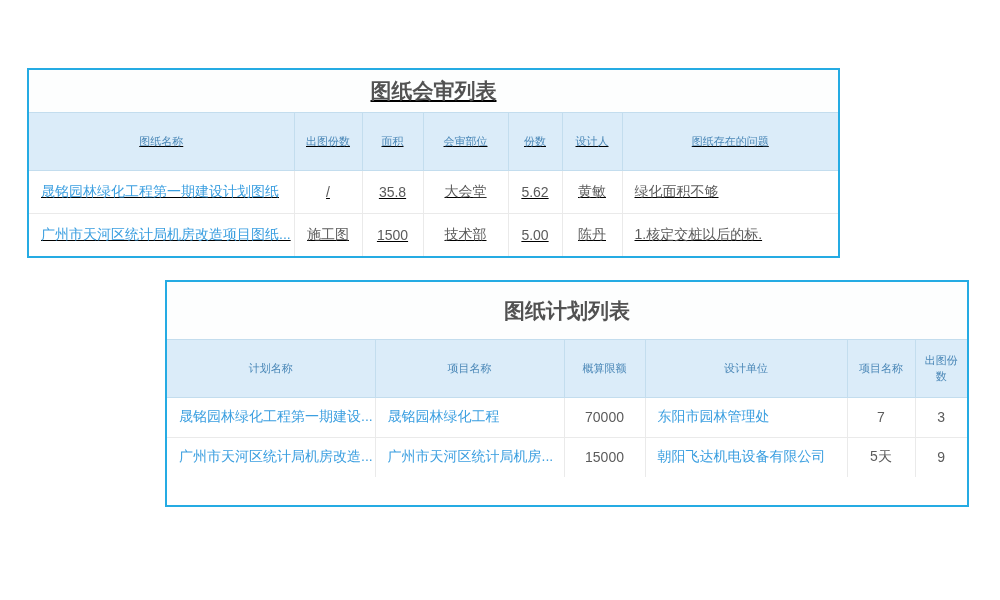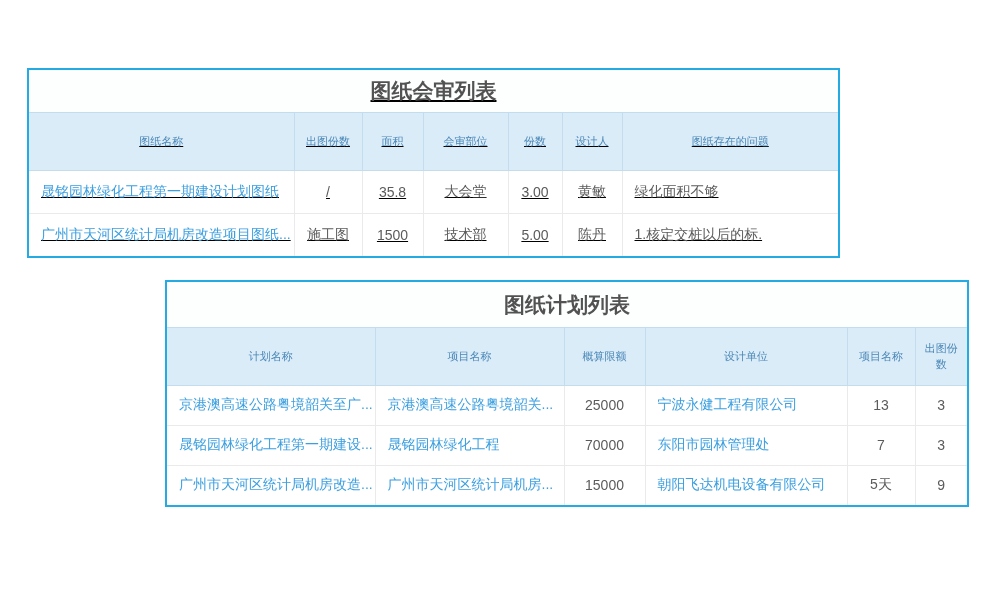--- a/index.html
+++ b/index.html
@@ -27,21 +27,21 @@
   }
   .panel-title{
     display:flex;align-items:center;justify-content:center;
     font-size:21px;font-weight:bold;color:var(--title-text);
     background:#fdfefe;
     border-bottom:1px solid var(--div-light);
   }
   #review-panel{left:27px;top:68px;width:813px;height:190px;text-decoration:underline;}
   #review-panel .panel-title{height:43px;}
   #plan-panel{left:165px;top:280px;width:804px;height:227px;}
-  #plan-panel .panel-title{height:46px;}
+  #plan-panel .panel-title{height:58px;}
   table{
     width:100%;
     border-collapse:collapse;
     table-layout:fixed;
   }
   th{
     background:var(--header-bg);
     color:var(--header-text);
     font-weight:normal;
     font-size:11px;
@@ -103,21 +103,21 @@
         <th>设计人</th>
         <th>图纸存在的问题</th>
       </tr>
     </thead>
     <tbody>
       <tr>
         <td class="left"><a class="cell-link">晟铭园林绿化工程第一期建设计划图纸</a></td>
         <td>/</td>
         <td>35.8</td>
         <td>大会堂</td>
-        <td>3.00</td>
+        <td>5.62</td>
         <td>黄敏</td>
         <td class="left">绿化面积不够</td>
       </tr>
       <tr>
         <td class="left"><a class="cell-link">广州市天河区统计局机房改造项目图纸...</a></td>
         <td>施工图</td>
         <td>1500</td>
         <td>技术部</td>
         <td>5.00</td>
         <td>陈丹</td>
@@ -143,28 +143,20 @@
         <th>计划名称</th>
         <th>项目名称</th>
         <th>概算限额</th>
         <th>设计单位</th>
         <th>项目名称</th>
         <th>出图份数</th>
       </tr>
     </thead>
     <tbody>
       <tr>
-        <td class="left"><a class="cell-link">京港澳高速公路粤境韶关至广...</a></td>
-        <td class="left"><a class="cell-link">京港澳高速公路粤境韶关...</a></td>
-        <td>25000</td>
-        <td class="left"><a class="cell-link">宁波永健工程有限公司</a></td>
-        <td>13</td>
-        <td>3</td>
-      </tr>
-      <tr>
         <td class="left"><a class="cell-link">晟铭园林绿化工程第一期建设...</a></td>
         <td class="left"><a class="cell-link">晟铭园林绿化工程</a></td>
         <td>70000</td>
         <td class="left"><a class="cell-link">东阳市园林管理处</a></td>
         <td>7</td>
         <td>3</td>
       </tr>
       <tr>
         <td class="left"><a class="cell-link">广州市天河区统计局机房改造...</a></td>
         <td class="left"><a class="cell-link">广州市天河区统计局机房...</a></td>

